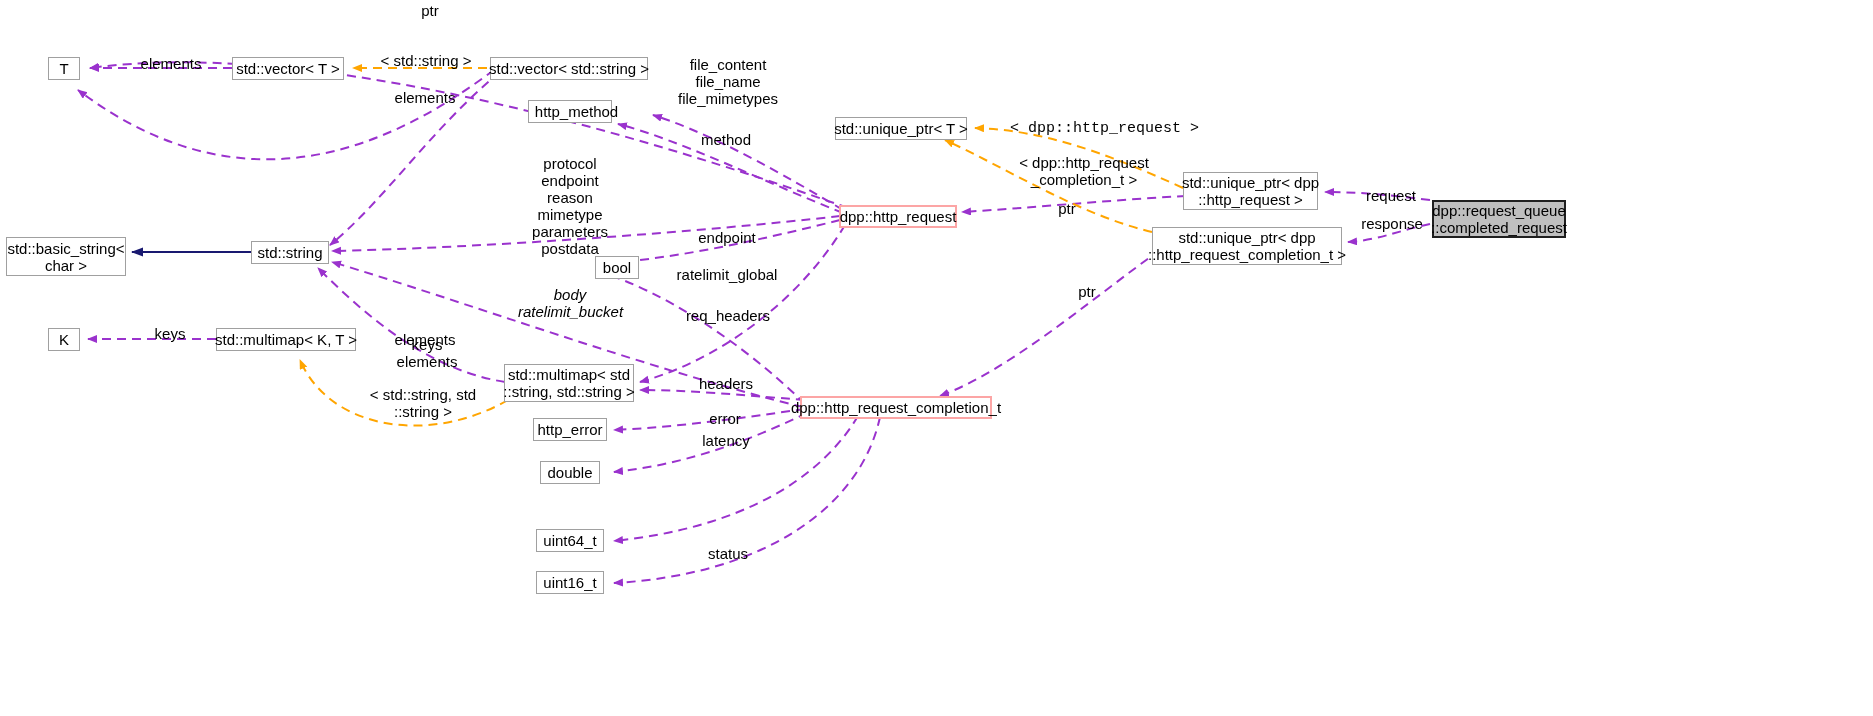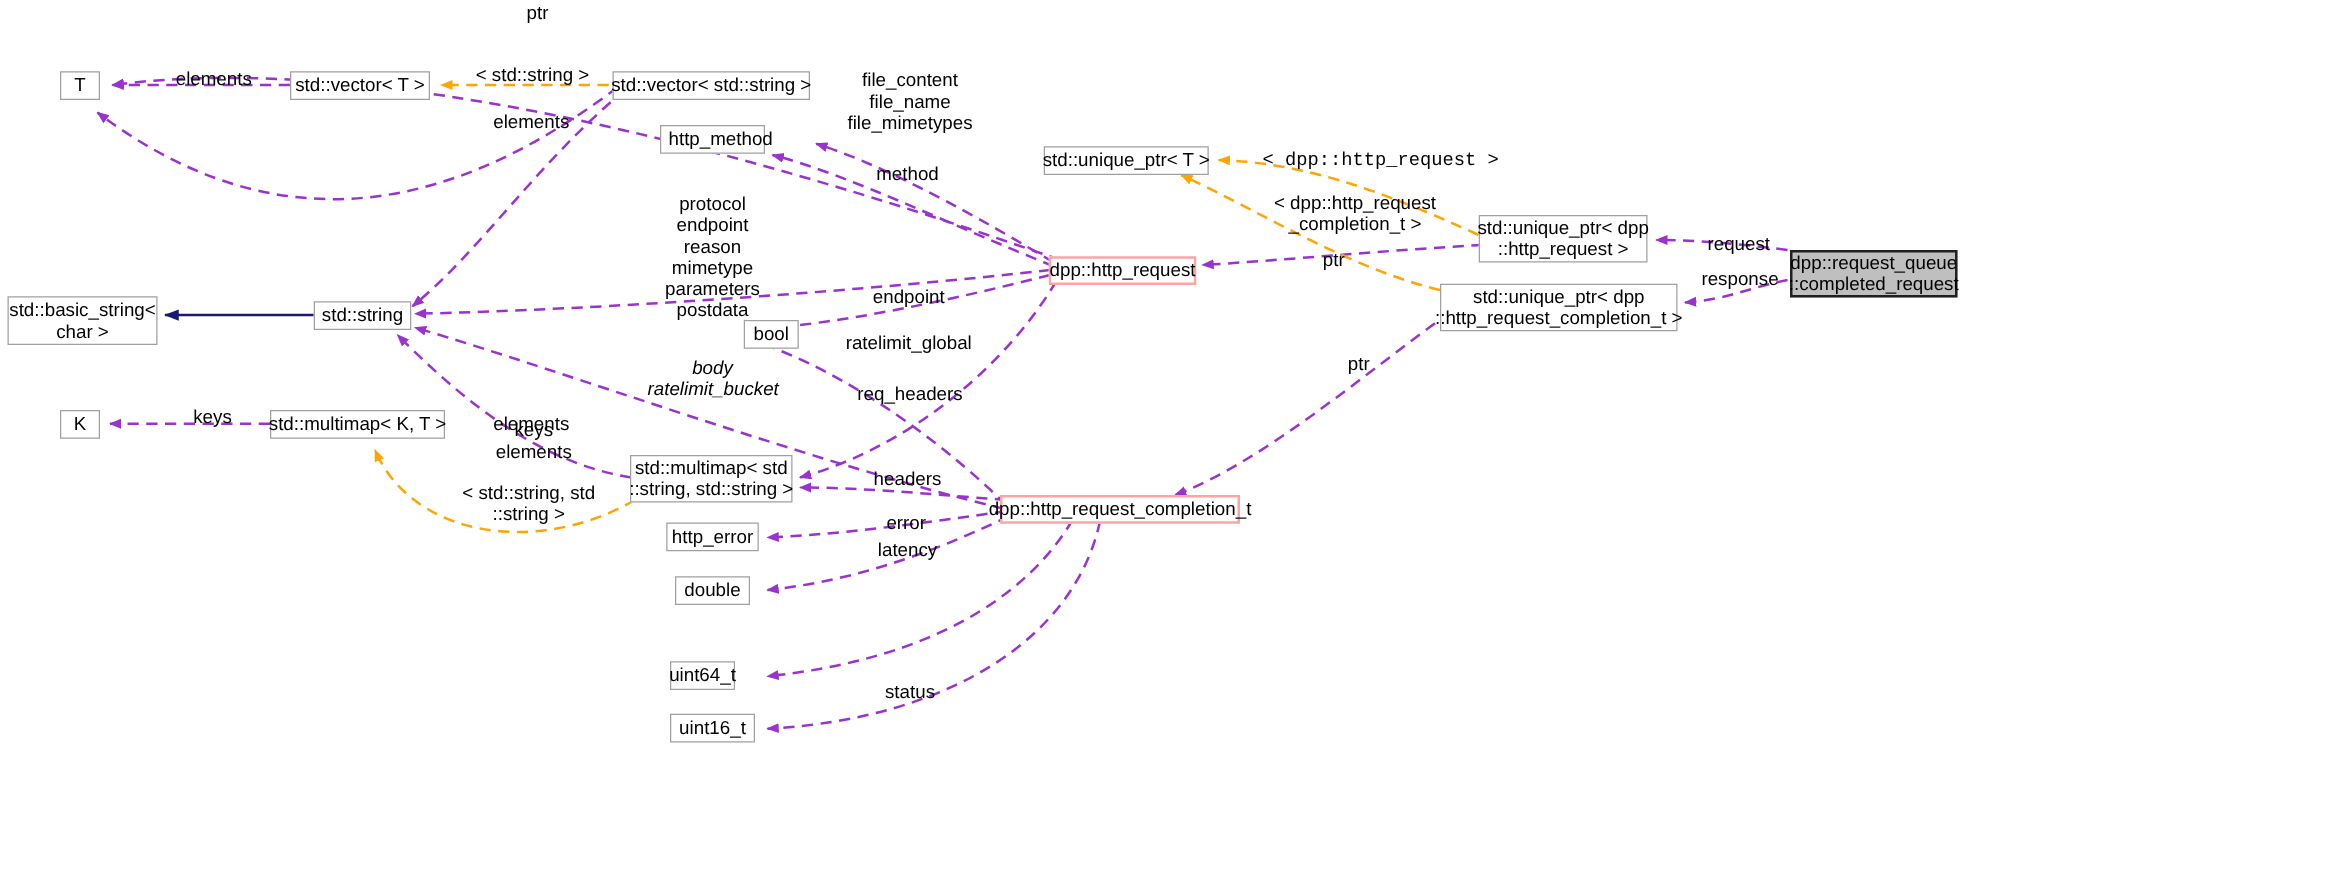--- a/index.html
+++ b/index.html
@@ -174,21 +174,21 @@
 
   <div class="node" style="left:504px; top:364px; width:130px; height:38px;">std::multimap&lt; std
 ::string, std::string &gt;</div>
 
   <div class="node focus" style="left:800px; top:396px; width:192px; height:23px;">dpp::http_request_completion_t</div>
 
   <div class="node" style="left:533px; top:418px; width:74px; height:23px;">http_error</div>
 
   <div class="node" style="left:540px; top:461px; width:60px; height:23px;">double</div>
 
-  <div class="node" style="left:536px; top:529px; width:52px; height:23px;">uint64_t</div>
+  <div class="node" style="left:536px; top:529px; width:68px; height:23px;">uint64_t</div>
 
   <div class="node" style="left:536px; top:571px; width:68px; height:23px;">uint16_t</div>
 
   <div class="edge-label" style="left:410px; top:2px; width:40px;">ptr</div>
 
   <div class="edge-label" style="left:136px; top:55px; width:70px;">elements</div>
 
   <div class="edge-label" style="left:372px; top:52px; width:108px;">&lt; std::string &gt;</div>
 
   <div class="edge-label" style="left:673px; top:56px; width:110px;">file_content

